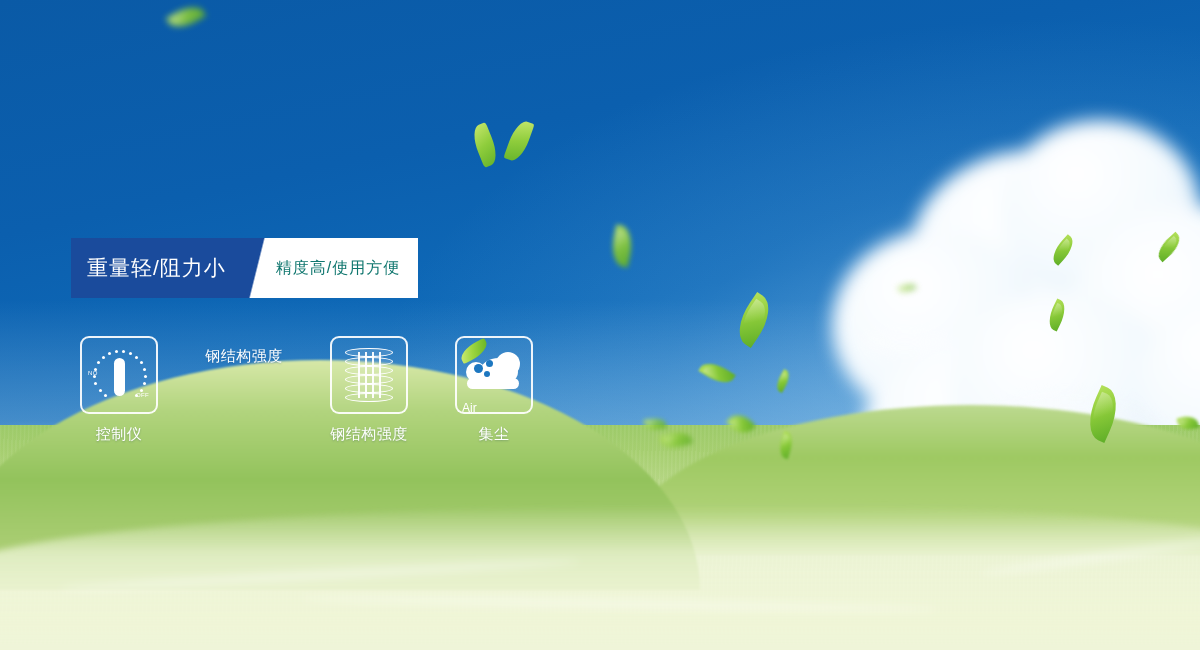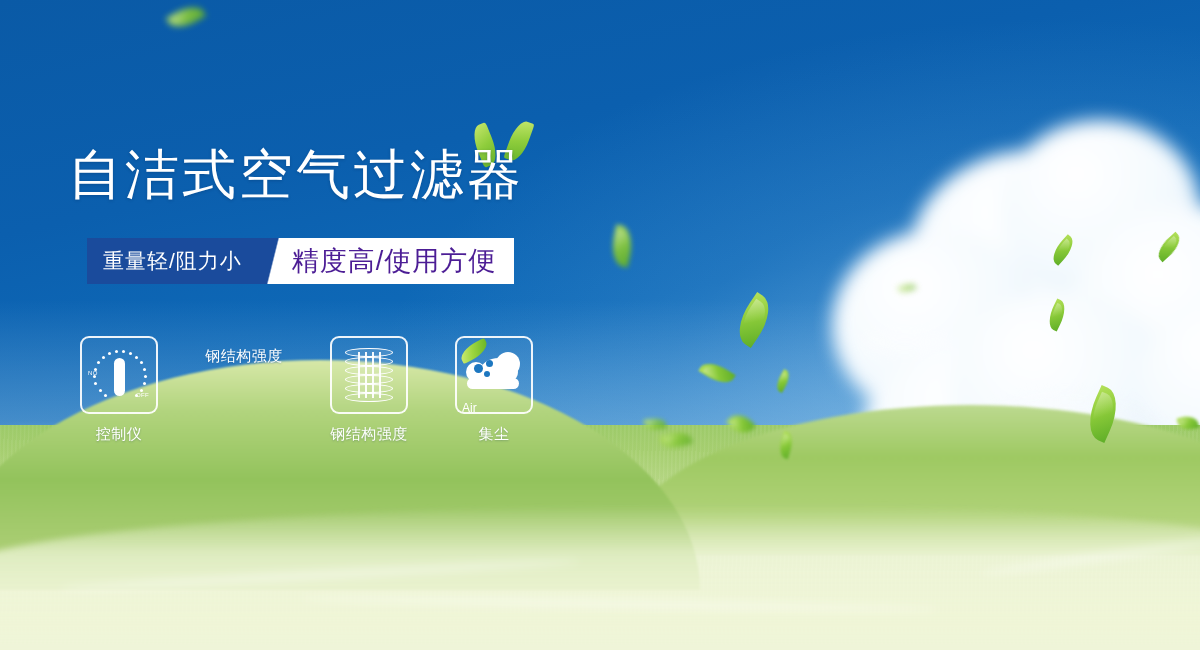--- a/index.html
+++ b/index.html
@@ -134,35 +134,35 @@
   .sprout { position:absolute; left:472px; top:112px; width:70px; height:56px; }
   .sprout .sl {
     position:absolute; width:18px; height:42px;
     background:linear-gradient(160deg,#c7e86e 0%,#8fcd3c 50%,#64b22a 100%);
     border-radius:60% 10% 60% 10%;
   }
   .sprout .sl1 { left:4px;  top:12px; transform:rotate(-22deg); }
   .sprout .sl2 { left:38px; top:8px;  transform:rotate(20deg); }
 
   
-  .subbar { position:absolute; left:70px; top:238px; height:46px; display:flex;padding-left:17px; }
+  .subbar { position:absolute; left:54px; top:238px; height:60px; display:flex;padding-left:17px; }
   .sub-left {
     background:#1a4b9c; color:#ffffff;
     font-size:21px; letter-spacing:1px;
     display:flex; align-items:center;
     padding:0 18px 0 16px;
     white-space:nowrap;
   }
   .sub-slash {
     width:26px;
     background:linear-gradient(104deg, #1a4b9c 0%, #1a4b9c 48%, #ffffff 52%, #ffffff 100%);
   }
   .sub-right {
-    background:#ffffff; color:#4c1d95;
-    font-size:27px; letter-spacing:1px;
+    background:#ffffff; color:#0f766e;
+    font-size:16px; letter-spacing:1px;
     display:flex; align-items:center;
     padding:0 18px 0 6px;
     white-space:nowrap;
   }
 
   
   .features { position:absolute; left:80px; top:336px; display:flex; gap:47px; }
   .feature { width:78px; display:flex; flex-direction:column; align-items:center; }
   .fbox {
     width:78px; height:78px;
@@ -283,21 +283,20 @@
   <div class="leaf" style="left:1090px; top:388px; width:26px; height:52px; transform:rotate(24deg);"></div>
   <div class="leaf" style="left:1162px; top:232px; width:14px; height:30px; transform:rotate(48deg); filter:blur(.6px);"></div>
   <div class="leaf" style="left:1178px; top:416px; width:20px; height:14px; transform:rotate(-14deg); filter:blur(1.6px);"></div>
   <div class="leaf" style="left:644px; top:418px; width:22px; height:12px; transform:rotate(-10deg); filter:blur(2px); opacity:.8;"></div>
   <div class="leaf" style="left:898px; top:284px; width:18px; height:8px; transform:rotate(-22deg); filter:blur(3px); opacity:.6;"></div>
 
   <div class="sprout">
     <div class="sl sl1"></div>
     <div class="sl sl2"></div>
   </div>
-  <div class="title">自洁式空气过滤器</div>
 
   <div class="subbar">
     <div class="sub-left">重量轻/阻力小</div>
     <div class="sub-slash"></div>
     <div class="sub-right">精度高/使用方便</div>
   </div>
 
   <div class="features">
 
     <div class="feature">

